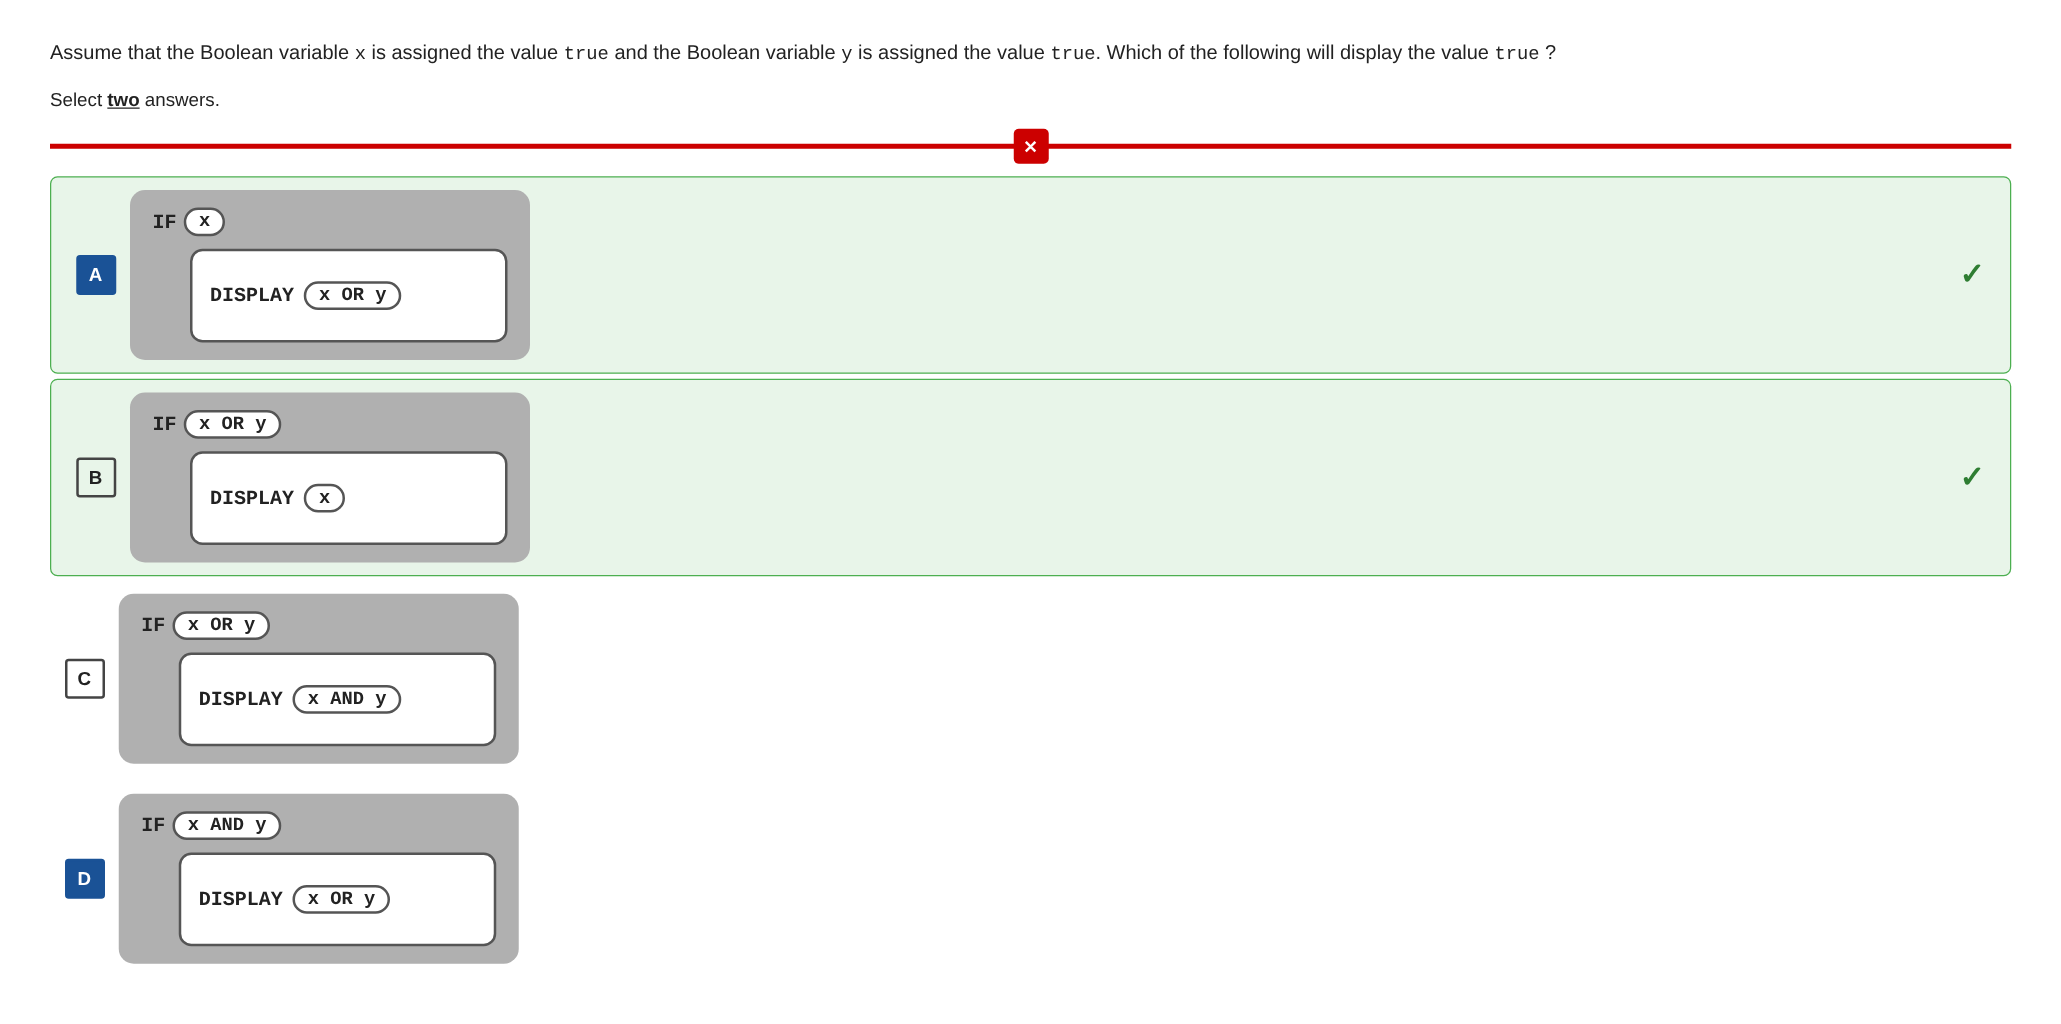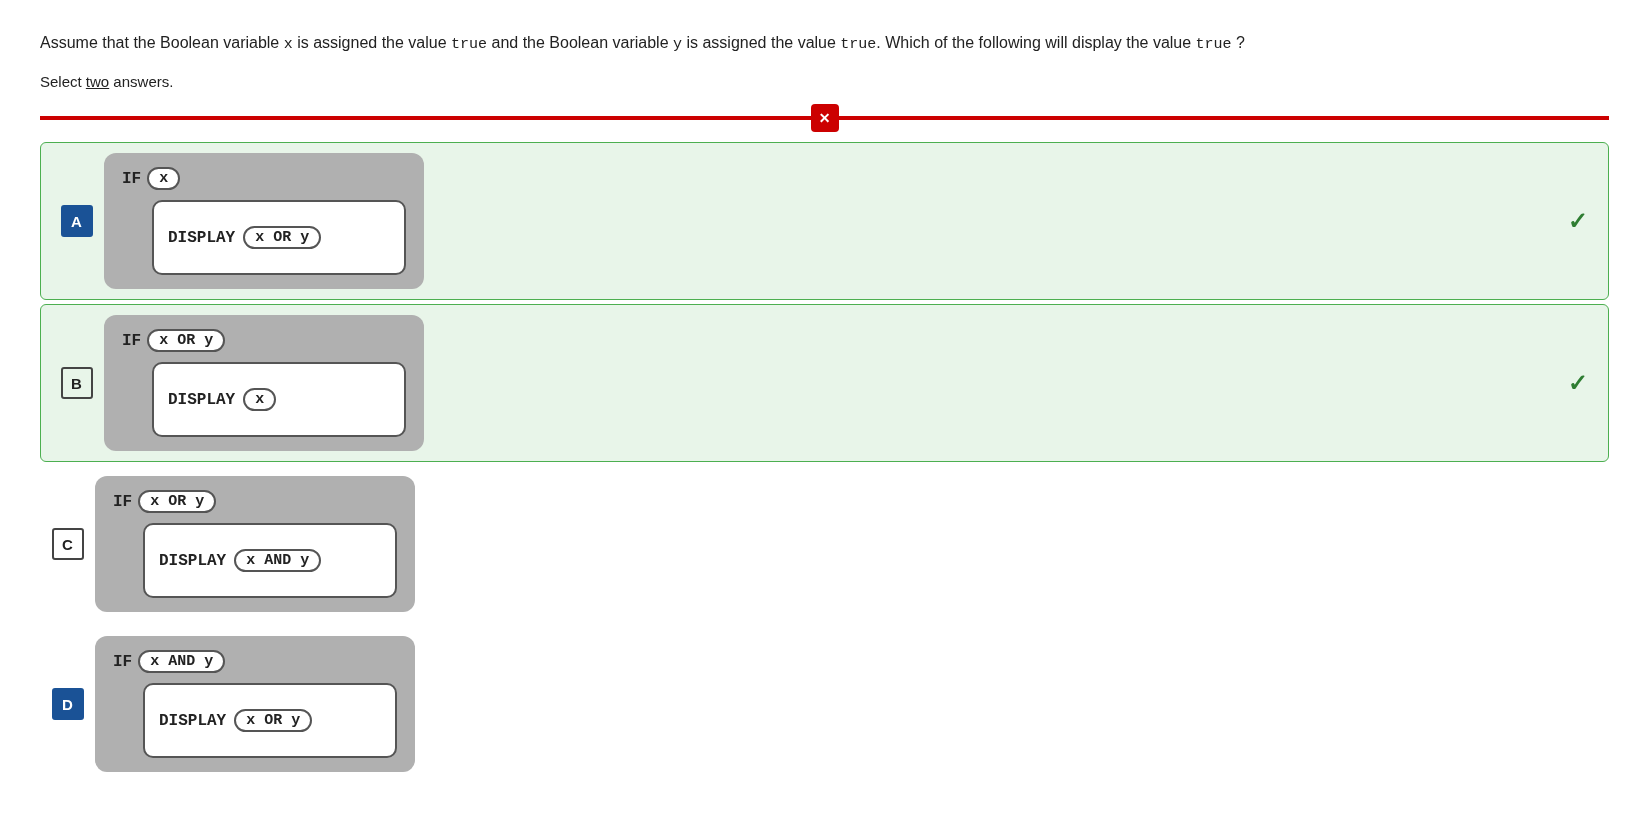--- a/index.html
+++ b/index.html
@@ -20,21 +20,21 @@
     }
     .question-text code, .inline-code {
       font-family: 'Courier New', monospace;
       font-size: 15px;
       background: none;
     }
     .select-two {
       font-size: 15px;
       margin-bottom: 14px;
     }
-    .select-two u { text-decoration: underline; }
+    .select-two u { text-decoration: underline; font-weight: bold; }
 
     
     .divider-container {
       position: relative;
       width: 100%;
       height: 28px;
       margin-bottom: 10px;
     }
     .divider-line {
       position: absolute;

